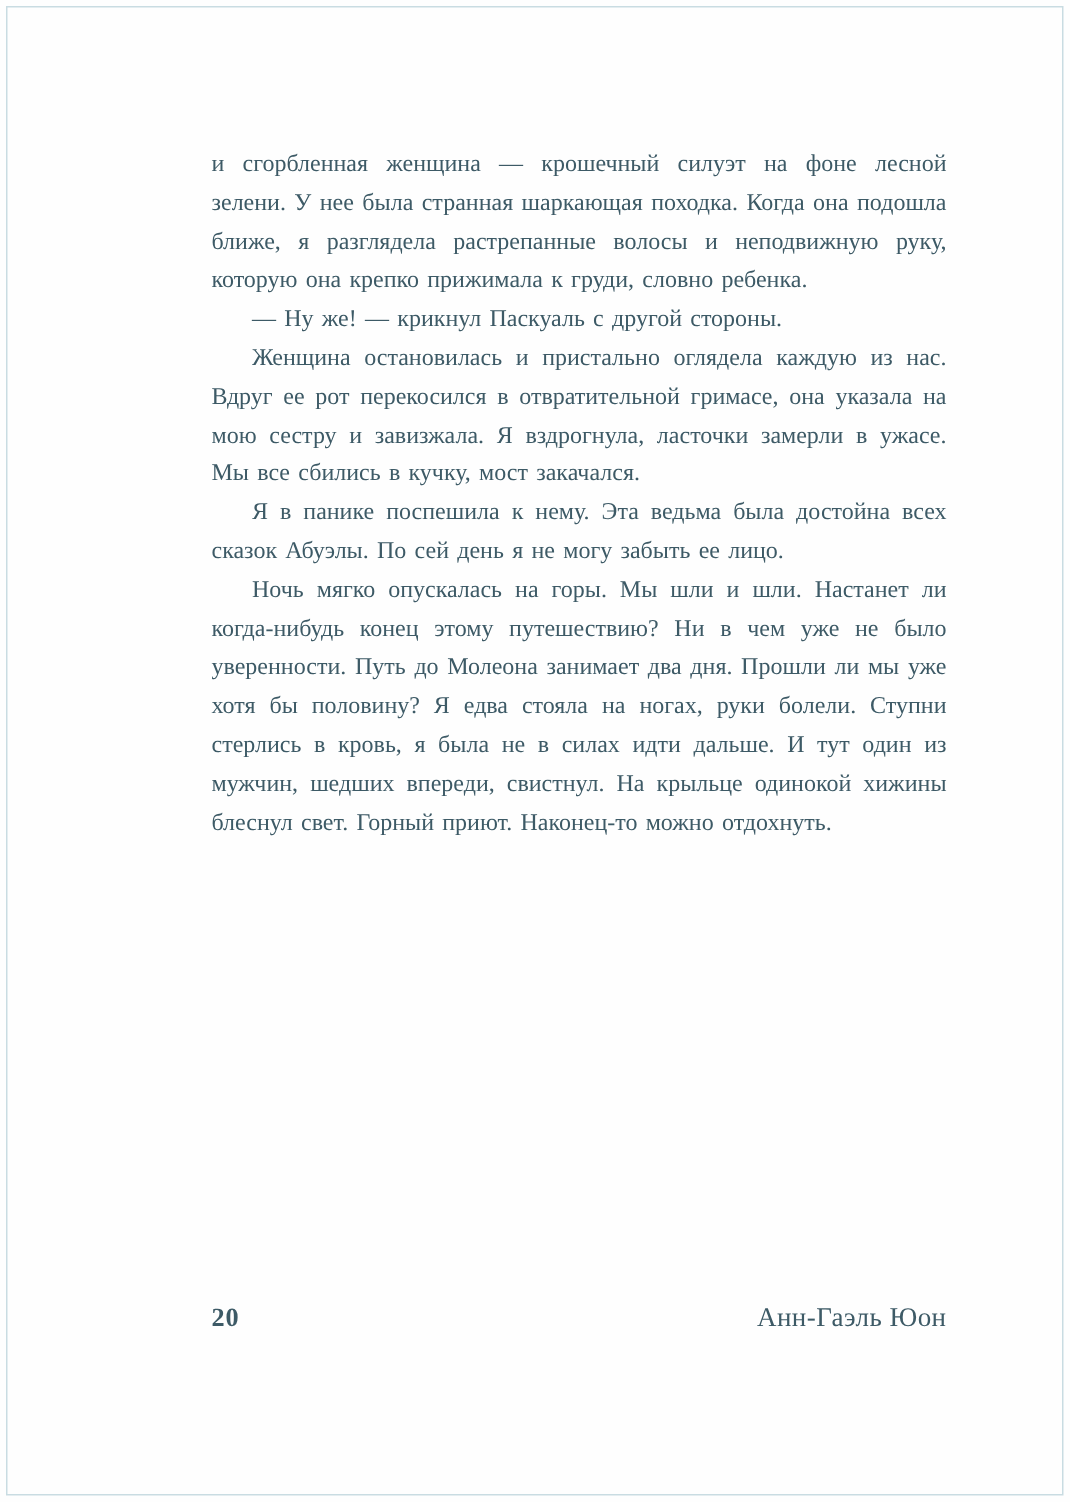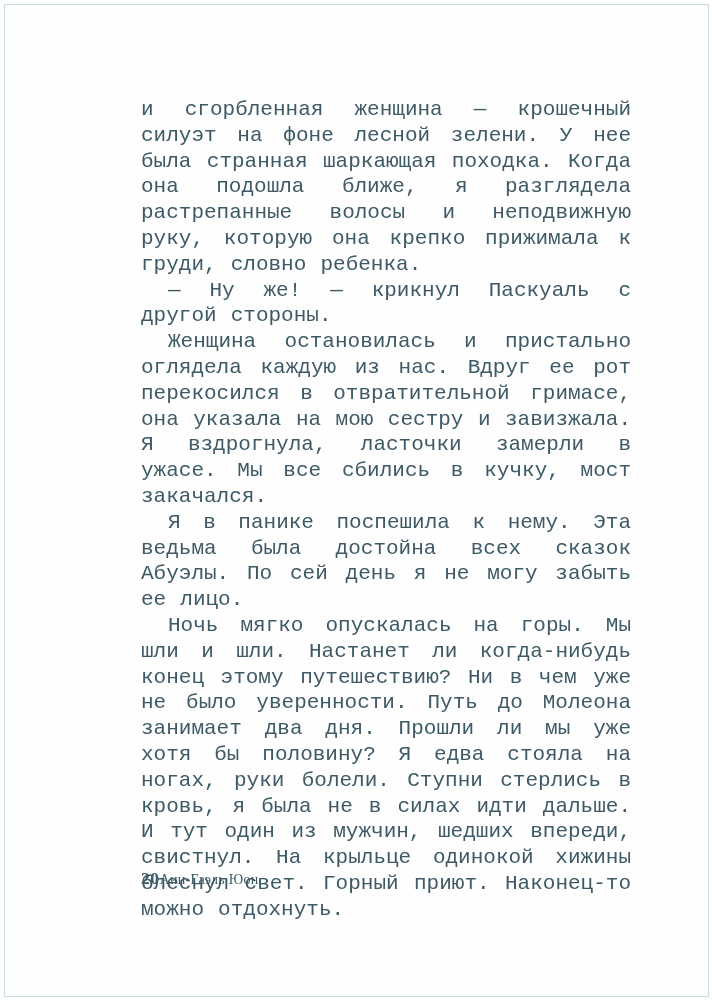--- a/index.html
+++ b/index.html
@@ -28,49 +28,49 @@
     bottom: 4px;
     border: 1px solid #c9dce2;
     pointer-events: none;
   }
   .text-block {
     position: absolute;
     top: 97px;
     left: 141px;
     width: 490px;
     color: #3d5a66;
-    font-size: 21px;
+    font-size: 16px;
     line-height: 25.8px;
     text-align: justify;
     word-spacing: 1.5px;
-    font-family: Liberation Mono, monospace;
   }
   .text-block p {
     margin: 0;
     padding: 0;
   }
   .text-block p.indent {
     text-indent: 27px;
   }
   .page-footer {
     position: absolute;
     left: 141px;
     width: 490px;
     top: 868px;
     display: flex;
+    justify-content: space-between;
     align-items: baseline;
     color: #3d5a66;
   }
   .page-num {
     font-weight: bold;
     font-size: 17.5px;
     letter-spacing: 0.5px;
   }
   .author {
-    font-size: 14px;
+    font-size: 18px;
     letter-spacing: 0.3px;
   }
 </style>
 </head>
 <body>
 
 <div class="book-page">
   <div class="page-border"></div>
 
   <div class="text-block">

